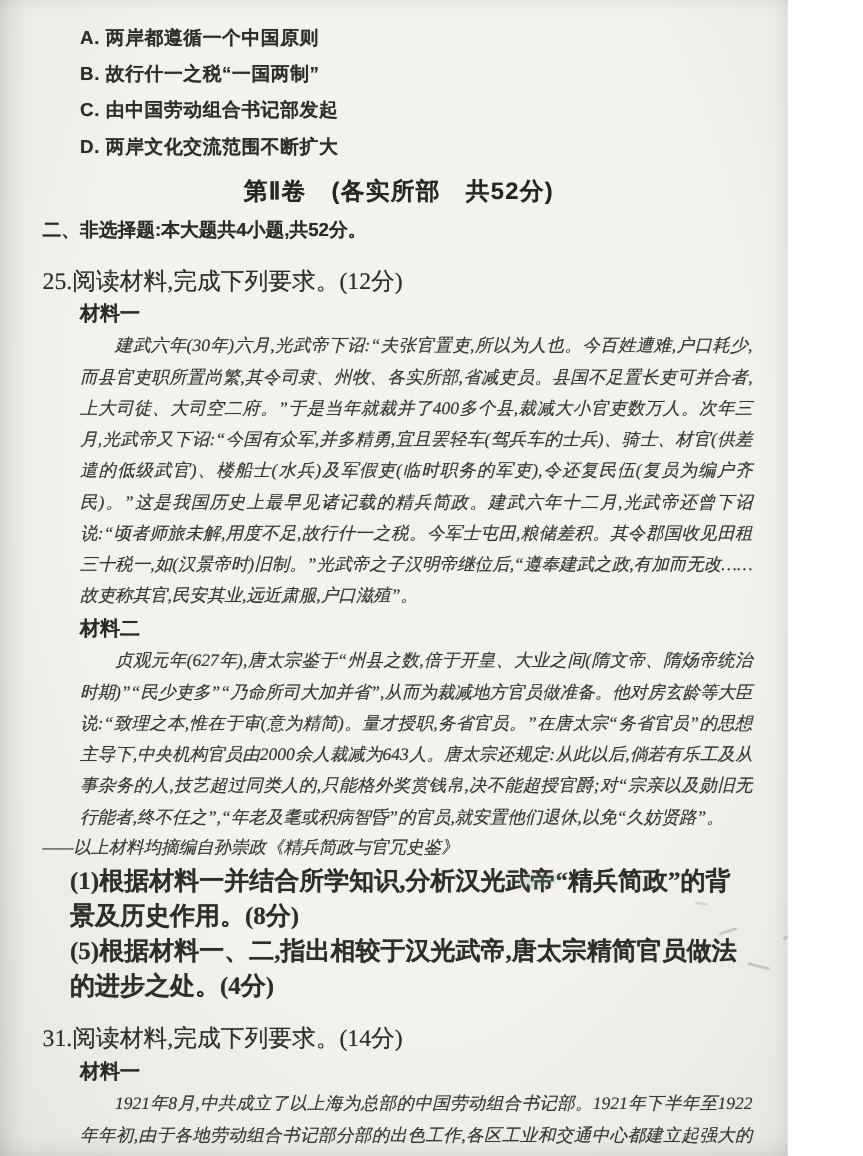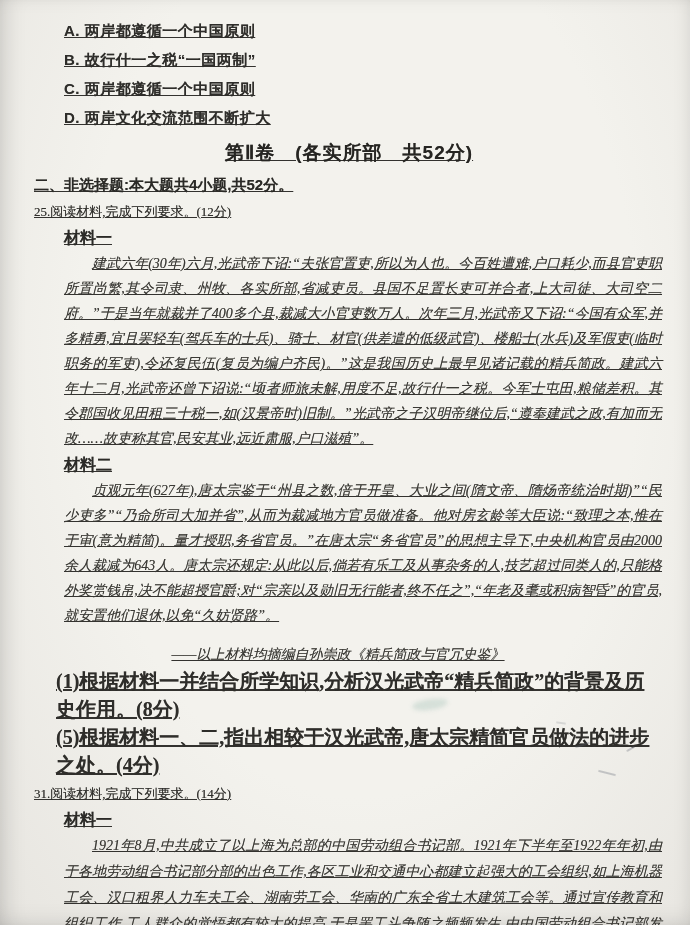--- a/index.html
+++ b/index.html
@@ -1,29 +1,28 @@
 <!DOCTYPE html>
 <html><head>
 <meta charset="utf-8">
 <style>
   html,body{margin:0;padding:0;}
   .page{
     position:relative;
-    width:690px;height:925px;
+    width:630px;height:925px;
     background: radial-gradient(ellipse at 52% 38%, #f3f2ed 55%, #e7e5e0 100%);
     box-shadow: inset 20px 0 26px -20px rgba(0,0,0,.20),
                 inset -14px 0 22px -18px rgba(0,0,0,.14),
                 inset 0 -18px 26px -20px rgba(0,0,0,.14),
                 inset 0 14px 22px -20px rgba(0,0,0,.10);
     overflow:hidden;
     font-family:"Liberation Serif", serif;
     color:#33322f;
     box-sizing:border-box;
     padding:12px 26px 0 34px;
-    text-decoration:underline;
   }
   .txt{ text-shadow:0 0 .6px rgba(55,54,50,.55); }
 
   .options{ margin-left:30px; margin-top:4px; }
   .option{
     font-family:"Liberation Sans", sans-serif;
     font-weight:700; font-size:15px; line-height:29px;
     letter-spacing:.5px; color:#2e2d2a;
   }
 
@@ -32,38 +31,38 @@
     font-family:"Liberation Sans", sans-serif;
     font-weight:700; font-size:19px; letter-spacing:1px; color:#262522;
   }
 
   .section-header{
     margin-top:7px;
     font-family:"Liberation Sans", sans-serif;
     font-weight:700; font-size:15px; line-height:24px; color:#2b2a27;
   }
 
-  .stem{ font-size:13px; line-height:25px; margin-top:2px; color:#2f2e2b; }
+  .stem{ font-size:19px; line-height:25px; margin-top:16px; color:#2f2e2b; }
 
   .material-label{
     margin-left:30px; margin-top:2px;
     font-family:"Liberation Sans", sans-serif;
     font-weight:700; font-size:16px; line-height:23px; color:#2b2a27;
   }
 
   .material-text{
     margin-left:30px; margin-right:2px; margin-top:2px;
     font-size:14px; line-height:25px;
     font-style:italic; text-align:justify;
     text-indent:2em; color:#3a3935;
   }
   .material-text.tight{ line-height:26px; }
 
   .source-line{
-    text-align:center; margin-right:22px; margin-top:15px;
+    text-align:left; margin-right:22px; margin-top:0;
     font-style:italic; font-size:14px; line-height:24px; color:#3a3935;
   }
 
   .subq{
     margin-left:22px; font-size:20px; line-height:28px;
     font-weight:600; color:#2e2d2a;
   }
 
   
   .smudge{ position:absolute; pointer-events:none; }
@@ -79,21 +78,21 @@
   .pencil.p4{ left:556px; top:722px; width:10px; height:2px; transform:rotate(8deg); opacity:.6; }
 </style>
 </head>
 <body>
 
 <div class="page">
 
   <div class="options">
     <div class="option txt">A. 两岸都遵循一个中国原则</div>
     <div class="option txt">B. 故行什一之税“一国两制”</div>
-    <div class="option txt">C. 两岸都遵循一个中国原则</div>
+    <div class="option txt">C. 由中国劳动组合书记部发起</div>
     <div class="option txt">D. 两岸文化交流范围不断扩大</div>
   </div>
 
   <div class="volume-title txt">第Ⅱ卷　(各实所部　共52分)</div>
 
   <div class="section-header txt">二、非选择题:本大题共4小题,共52分。</div>
 
   <div class="stem txt">25.阅读材料,完成下列要求。(12分)</div>
 
   <div class="material-label txt">材料一</div>

